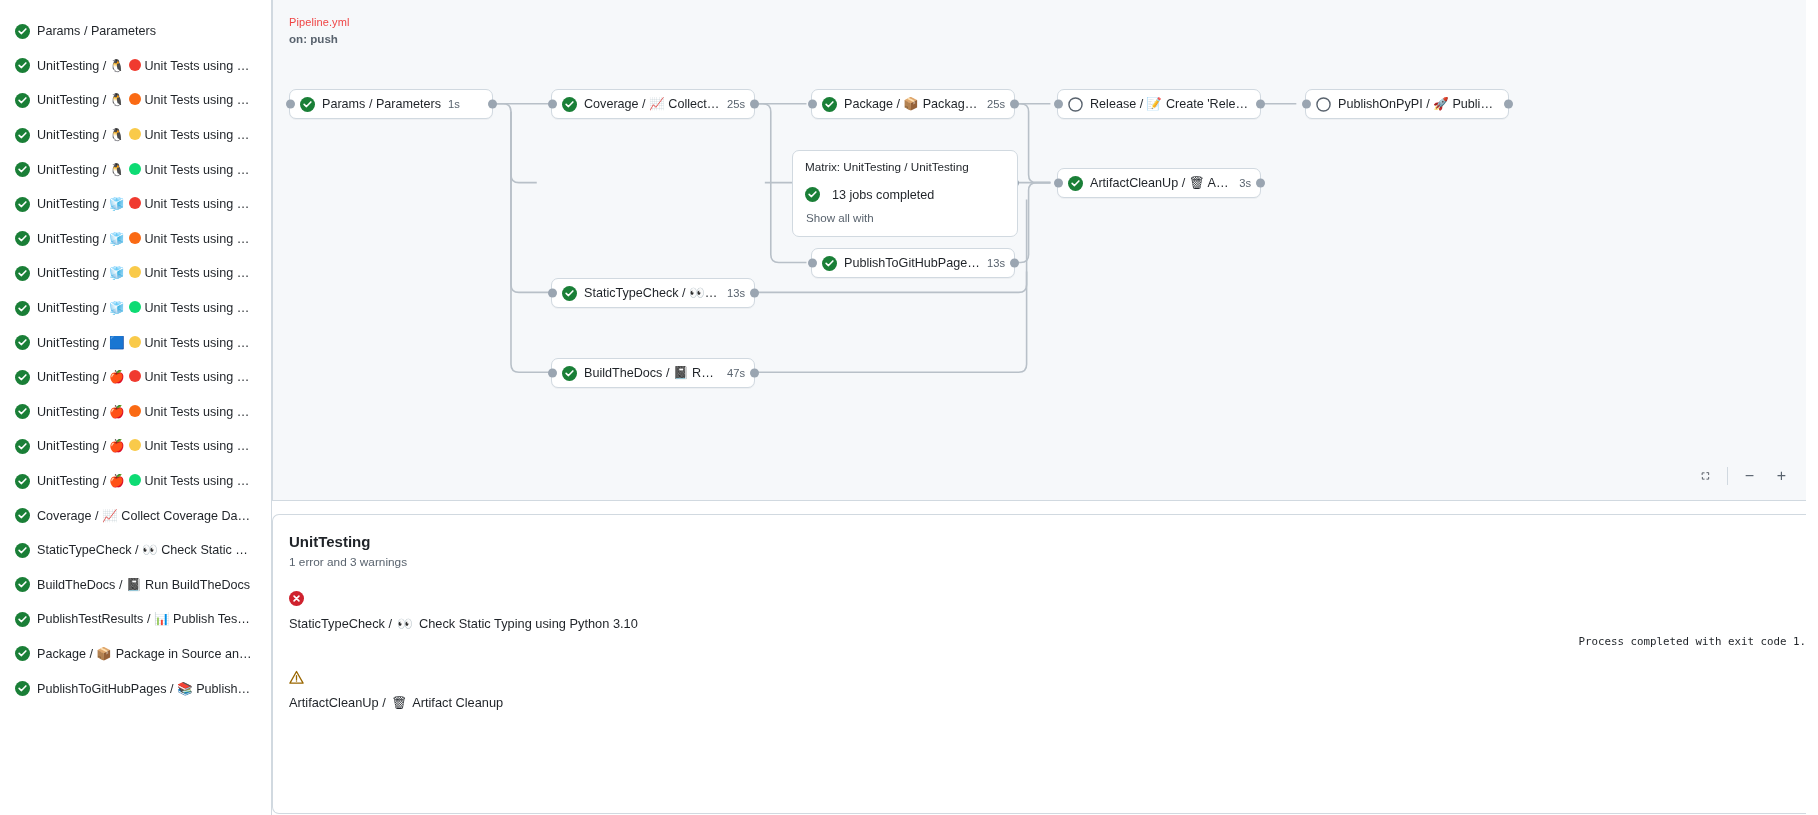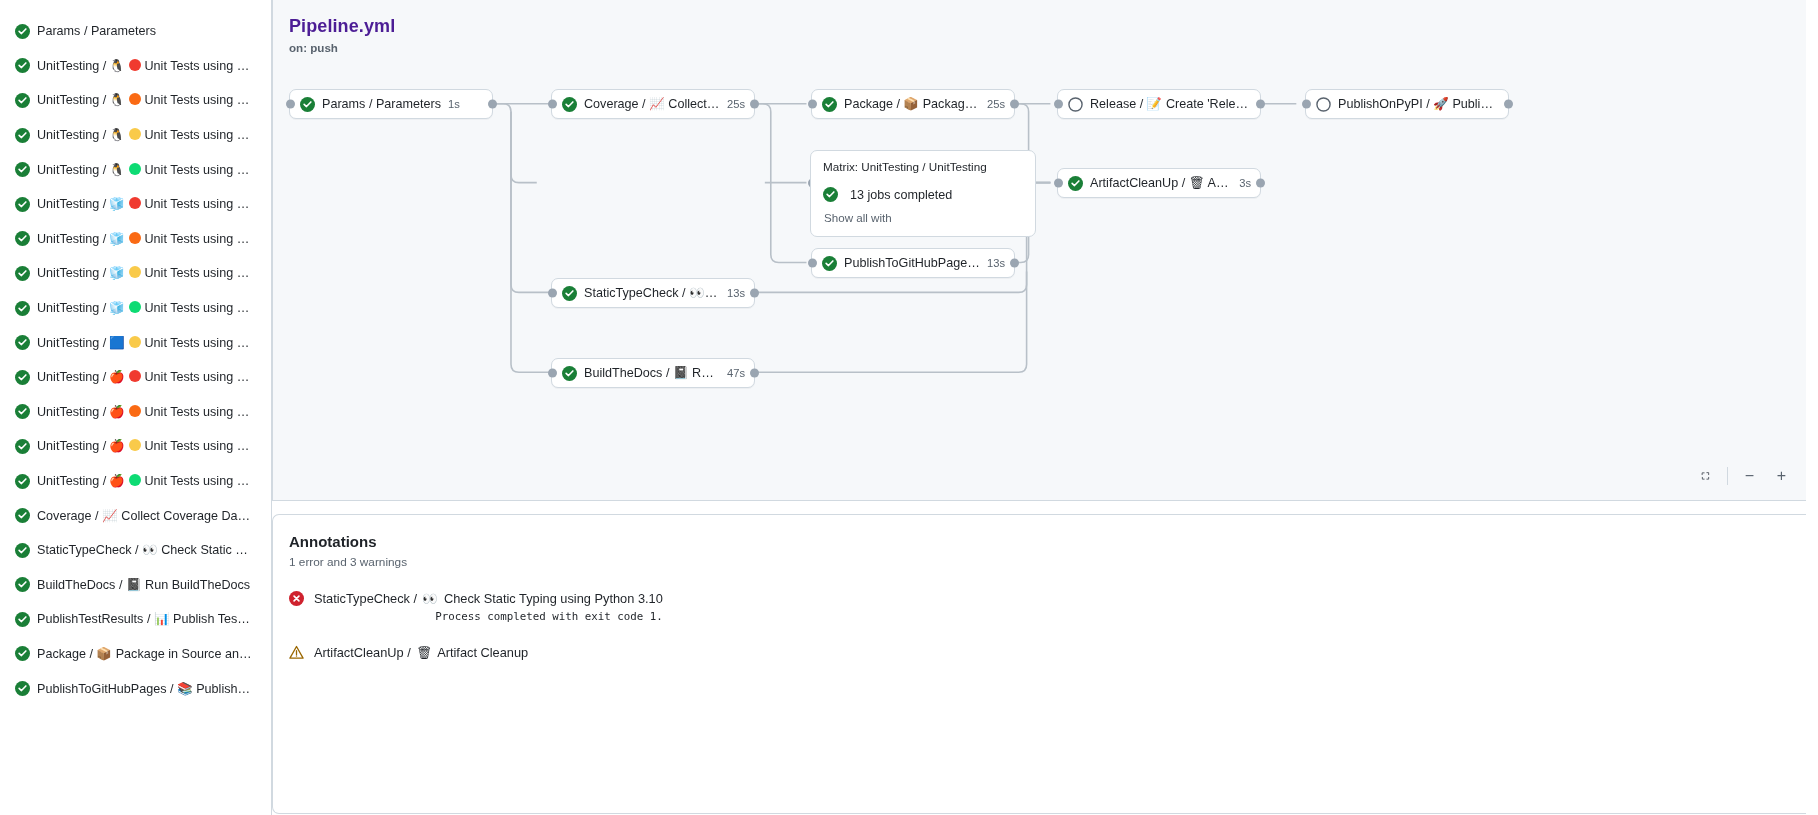--- a/index.html
+++ b/index.html
@@ -64,21 +64,21 @@
     background: #f6f8fa;
     border: 1px solid #d1d9e0;
     border-top: none;
     border-right: none;
     border-radius: 0 0 0 0;
     height: 501px;
     position: relative;
     overflow: hidden;
   }
   .graph-header { padding: 16px 0 0 16px; }
-  .graph-title { font-size: 18px; font-weight: 700; color: #4c1d95; letter-spacing: .1px;}
+  .graph-title { font-size: 11px; font-weight: 400; color: #ef4444; letter-spacing: .1px;}
   .graph-sub { font-size: 11.6px; color: #59636e; margin-top: 4px; font-weight: bold; }
 
   .graph-canvas { position: absolute; inset: 0; }
 
   svg.edges { position: absolute; left: 0; top: 0; width: 100%; height: 100%; pointer-events: none; }
 
   .node {
     position: absolute;
     background: #ffffff;
     border: 1px solid #d1d9e0;
@@ -138,21 +138,21 @@
     margin: 13px 0 0 0;
     background: #ffffff;
     border: 1px solid #d1d9e0;
     border-right: none;
     border-radius: 7px 0 0 7px;
     padding: 18px 0 16px 16px;
     height: 300px;
   }
   .ann-title { font-size: 15px; font-weight: 600; color: #1f2328; }
   .ann-sub { font-size: 11.8px; color: #59636e; margin-top: 5px; }
-  .ann-row { display: flex; gap: 10px; margin-top: 22px; }
+  .ann-row { display: flex; gap: 10px; margin-top: 22px; flex-direction: column; }
   .ann-body { display: flex; flex-direction: column; }
   .ann-head { font-size: 12.8px; color: #1f2328; }
   .ann-head .emoji { margin: 0 2px; }
   .ann-detail {
     font-size: 11.6px;
     color: #1f2328;
     margin-top: 4px;
     font-family: "DejaVu Sans Mono", "Liberation Mono", monospace;
     font-size: 10.8px;
     text-align: right;
@@ -443,21 +443,21 @@
               <span class="ico"><svg viewBox="0 0 16 16" width="15" height="15">
                   <circle cx="8" cy="8" r="8" fill="#1a7f37"></circle>
                   <path d="M11.6 5.3 L6.9 10.2 L4.4 7.8" stroke="#fff" stroke-width="1.7" fill="none" stroke-linecap="round" stroke-linejoin="round"></path>
                 </svg></span>
               <span class="n-label">BuildTheDocs / <span class="emoji">📓</span> Run Buil...</span>
               <span class="n-time">47s</span>
               <span class="port right"></span>
             </div>
           </div>
 
-        <div class="matrix-box" style="left:537px; top:150px; width:226px;">
+        <div class="matrix-box" style="left:519px; top:150px; width:226px;">
           <div class="matrix-title">Matrix: UnitTesting / UnitTesting</div>
           <div class="matrix-main">
             <span class="ico">
               <svg class="check-circle" viewBox="0 0 16 16" width="15" height="15">
                 <circle cx="8" cy="8" r="8" fill="#1a7f37"></circle>
                 <path d="M11.6 5.3 L6.9 10.2 L4.4 7.8" stroke="#fff" stroke-width="1.7" fill="none" stroke-linecap="round" stroke-linejoin="round"></path>
               </svg>
             </span>
             <span>13 jobs completed</span>
           </div>
@@ -472,21 +472,21 @@
           </button>
           <div class="zdiv"></div>
           <button class="zbtn" style="font-size:16px;">−</button>
           <button class="zbtn" style="font-size:16px;">+</button>
         </div>
 
       </div>
     </div>
 
     <div class="annotations-card">
-      <div class="ann-title">Annotations</div>
+      <div class="ann-title">UnitTesting</div>
       <div class="ann-sub">1 error and 3 warnings</div>
       <div id="ann-list">
           <div class="ann-row">
             <span class="ico"><svg viewBox="0 0 16 16" width="15" height="15">
                 <circle cx="8" cy="8" r="8" fill="#cf222e"></circle>
                 <path d="M5.4 5.4 L10.6 10.6 M10.6 5.4 L5.4 10.6" stroke="#fff" stroke-width="1.7" stroke-linecap="round"></path>
               </svg></span>
             <div class="ann-body">
               <div class="ann-head">StaticTypeCheck / <span class="emoji">👀</span> Check Static Typing using Python 3.10</div>
               <div class="ann-detail">Process completed with exit code 1.</div>

